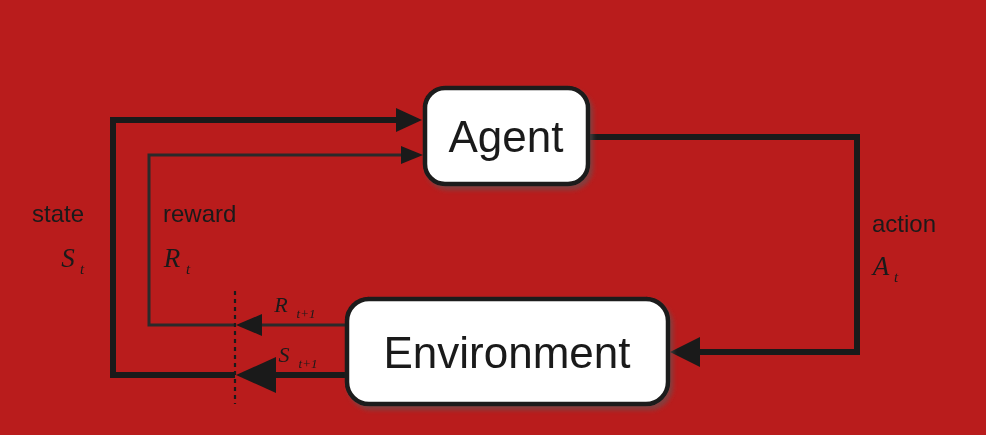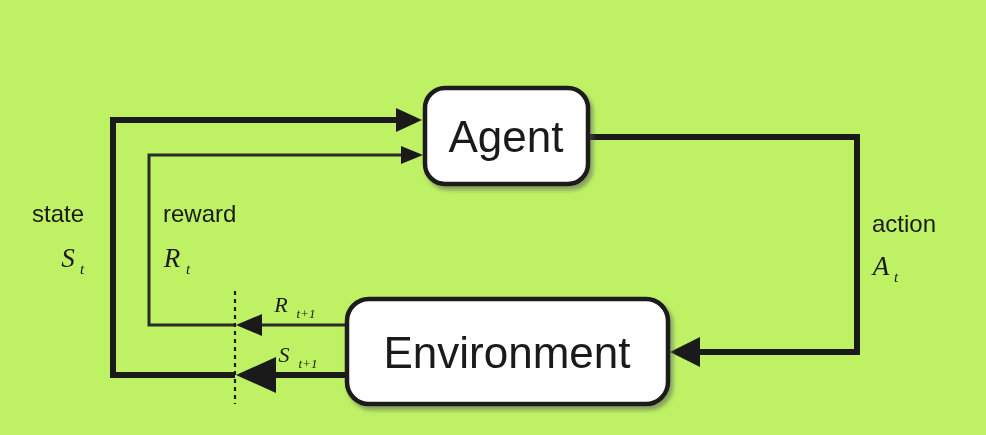--- a/index.html
+++ b/index.html
@@ -7,21 +7,21 @@
     padding: 0;
     background: #ffffff;
   }
   body {
     font-family: "Liberation Sans", sans-serif;
   }
   #diagram-canvas {
     position: relative;
     width: 986px;
     height: 435px;
-    background: #bef264;
+    background: #b91c1c;
     overflow: hidden;
   }
   #diagram-canvas svg {
     position: absolute;
     top: 0;
     left: 0;
     width: 986px;
     height: 435px;
   }
   .node-label {

